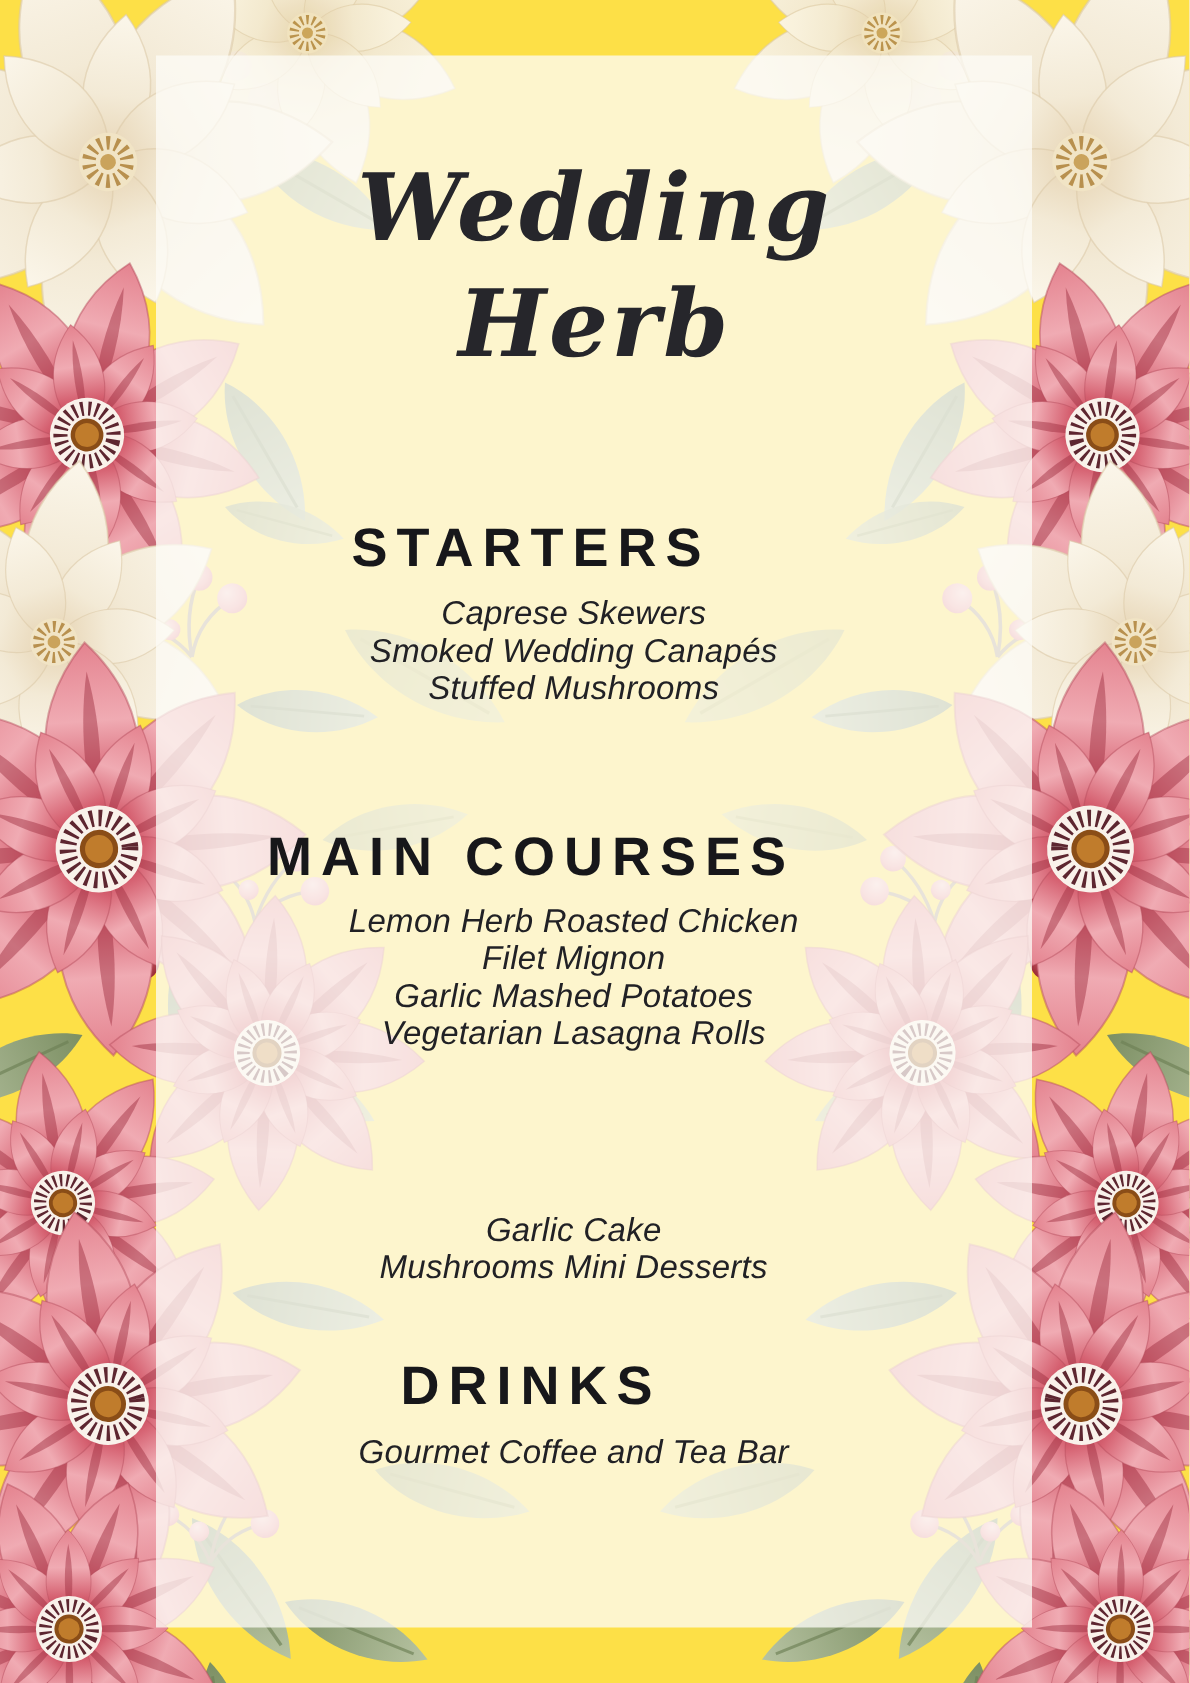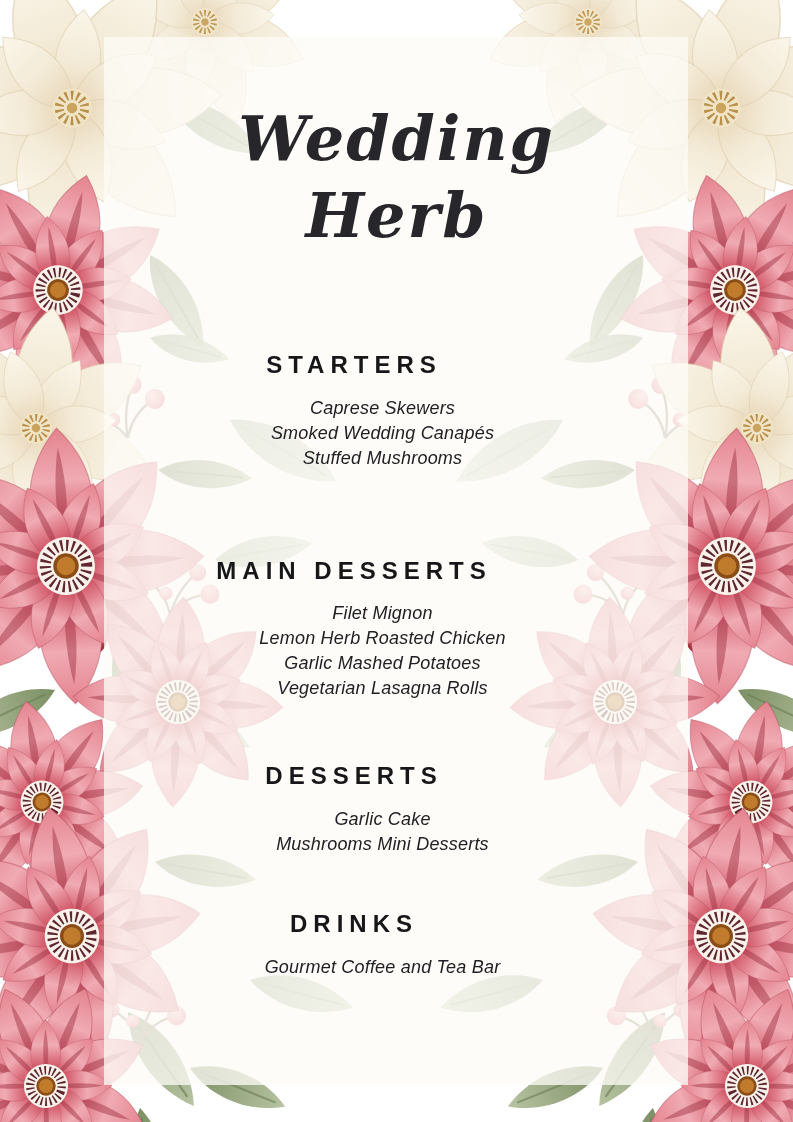--- a/index.html
+++ b/index.html
@@ -1,43 +1,43 @@
 <!DOCTYPE html>
 <html><head>
 <meta charset="utf-8">
 <style>
   html,body{margin:0;padding:0;}
   body{
     width:793px;height:1122px;overflow:hidden;
     background:#f1e3db;
     font-family:"Liberation Sans",sans-serif;
   }
-  .page{position:relative;width:793px;height:1122px;background:#ffffff;}
+  .page{position:relative;width:793px;height:1122px;background:#fde047;}
   .florals{position:absolute;left:0;top:0;width:793px;height:1122px;z-index:1;}
   .panel{
     position:absolute;left:104px;top:37px;width:584px;height:1048px;
     background:rgba(253,251,246,0.77);z-index:2;
   }
   .content{
     position:absolute;left:0;top:0;width:793px;height:1122px;z-index:3;
     text-align:center;color:#222226;
   }
   .title{
     position:absolute;top:100px;left:0;width:793px;margin:0;
     font-family:"DejaVu Serif",serif;font-style:italic;font-weight:600;
     font-size:62px;line-height:77px;color:#26262b;letter-spacing:2px;
   }
   .heading{
     position:absolute;left:0;width:702px;margin:0;
-    font-weight:700;font-size:24px;line-height:30px;
+    font-weight:700;font-size:36px;line-height:30px;
     letter-spacing:6px;text-indent:6px;color:#17171a;
   }
   .items{
     position:absolute;left:0;width:765px;
-    font-style:italic;font-size:18px;line-height:25px;
+    font-style:italic;font-size:22px;line-height:25px;
     color:#212125;letter-spacing:0.2px;
   }
   .h-starters{top:350px}.i-starters{top:396px}
   .h-mains{top:556px}.i-mains{top:601px}
   .h-desserts{top:761px}.i-desserts{top:807px}
   .h-drinks{top:909px}.i-drinks{top:955px}
 </style>
 </head>
 <body>
 
@@ -179,29 +179,28 @@
   <div class="content">
     <h1 class="title"><span>Wedding</span><br><span>Herb</span></h1>
 
     <h2 class="heading h-starters">STARTERS</h2>
     <div class="items i-starters">
       <div>Caprese Skewers</div>
       <div>Smoked Wedding Canapés</div>
       <div>Stuffed Mushrooms</div>
     </div>
 
-    <h2 class="heading h-mains">MAIN DESSERTS</h2>
+    <h2 class="heading h-mains">MAIN COURSES</h2>
     <div class="items i-mains">
+      <div>Lemon Herb Roasted Chicken</div>
       <div>Filet Mignon</div>
-      <div>Lemon Herb Roasted Chicken</div>
       <div>Garlic Mashed Potatoes</div>
       <div>Vegetarian Lasagna Rolls</div>
     </div>
 
-    <h2 class="heading h-desserts">DESSERTS</h2>
     <div class="items i-desserts">
       <div>Garlic Cake</div>
       <div>Mushrooms Mini Desserts</div>
     </div>
 
     <h2 class="heading h-drinks">DRINKS</h2>
     <div class="items i-drinks">
       <div>Gourmet Coffee and Tea Bar</div>
     </div>
   </div>

